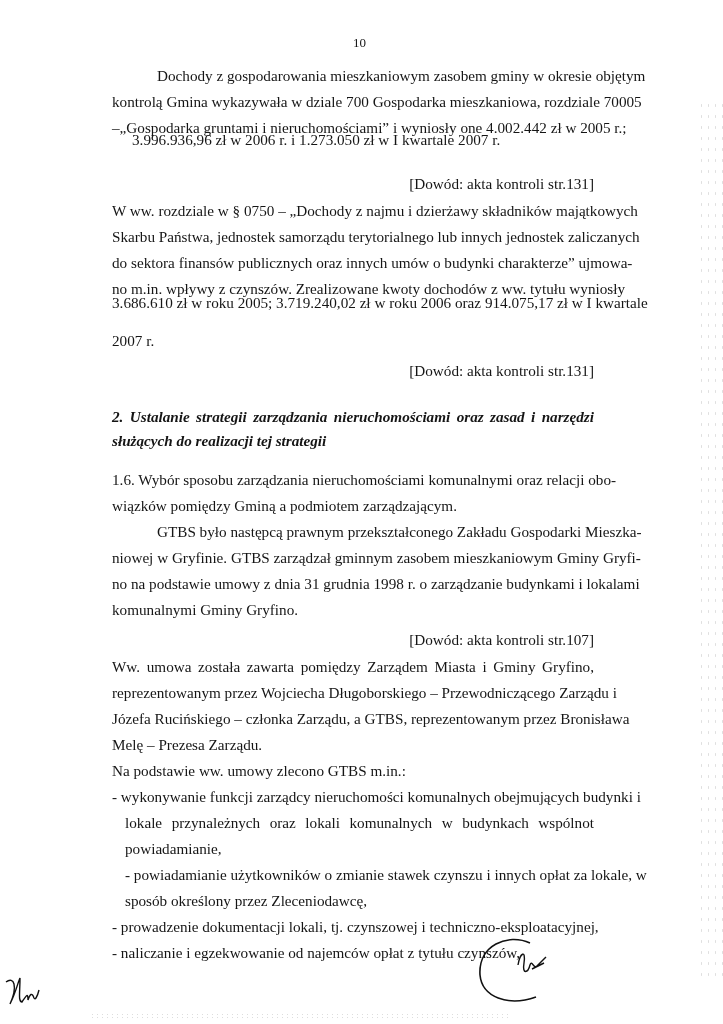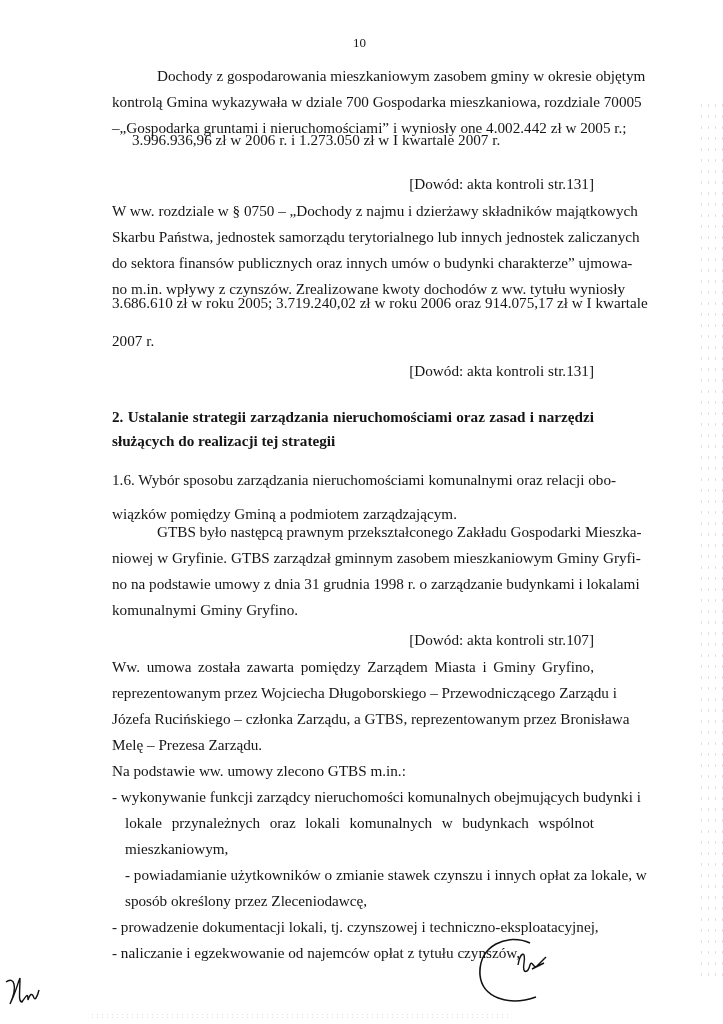--- a/index.html
+++ b/index.html
@@ -2,21 +2,21 @@
 <html><head>
 <meta charset="utf-8">
 <style>
   html, body { margin: 0; padding: 0; background: #fff; }
   body { width: 723px; height: 1024px; position: relative; overflow: hidden;
          font-family: "Liberation Serif", serif; color: #151515; }
   .page-number { position: absolute; top: 35px; left: 0; width: 719px; text-align: center; font-size: 13px; }
   .line { position: absolute; left: 112px; width: 482px; font-size: 15.2px; line-height: 21px; white-space: nowrap; }
   .justify { text-align: justify; text-align-last: justify; }
   .right { text-align: right; }
-  .bold { font-weight: bold; }
+  .bold { font-weight: bold; font-style: italic; }
   .scan-dots { position: absolute; right: 0; top: 100px; width: 25px; height: 880px;
     background-image: radial-gradient(#c9c9c9 0.6px, transparent 0.9px);
     background-size: 7px 11px; opacity: 0.6; }
   .scan-bottom { position: absolute; left: 90px; top: 1013px; width: 420px; height: 6px;
     background-image: radial-gradient(#cfcfcf 0.6px, transparent 0.9px); background-size: 5px 3px; opacity: 0.7; }
   .sig { position: absolute; }
 </style>
 </head>
 <body>
 
@@ -37,38 +37,38 @@
   <div class="line justify" style="top:252px;">do sektora finansów publicznych oraz innych umów o budynki charakterze” ujmowa-</div>
   <div class="line justify" style="top:278px;">no m.in. wpływy z  czynszów. Zrealizowane kwoty dochodów z ww. tytułu wyniosły</div>
   <div class="line justify" style="top:292px;">3.686.610 zł w roku 2005; 3.719.240,02 zł w roku 2006 oraz 914.075,17 zł w I kwartale</div>
   <div class="line" style="top:330px;">2007 r.</div>
   <div class="line right" style="top:360px;">[Dowód: akta kontroli str.131]</div>
 
   <div class="line bold justify" style="top:406px;">2. Ustalanie strategii zarządzania nieruchomościami oraz zasad i narzędzi</div>
   <div class="line bold" style="top:430px;">służących do realizacji tej strategii</div>
 
   <div class="line justify" style="top:469px;">1.6. Wybór sposobu zarządzania nieruchomościami komunalnymi oraz relacji obo-</div>
-  <div class="line" style="top:495px;margin-top:8px;">wiązków  pomiędzy Gminą a podmiotem zarządzającym.</div>
+  <div class="line" style="top:495px;">wiązków  pomiędzy Gminą a podmiotem zarządzającym.</div>
 
   <div class="line justify" style="top:521px; left:157px; width:437px;">GTBS było następcą prawnym przekształconego Zakładu Gospodarki Mieszka-</div>
   <div class="line justify" style="top:547px;">niowej w Gryfinie. GTBS zarządzał gminnym zasobem mieszkaniowym Gminy Gryfi-</div>
   <div class="line justify" style="top:573px;">no na podstawie umowy z dnia 31 grudnia 1998 r. o zarządzanie budynkami i lokalami</div>
   <div class="line" style="top:599px;">komunalnymi Gminy Gryfino.</div>
   <div class="line right" style="top:629px;">[Dowód: akta kontroli str.107]</div>
 
   <div class="line justify" style="top:656px;">Ww.  umowa  została  zawarta  pomiędzy  Zarządem  Miasta  i  Gminy  Gryfino,</div>
   <div class="line justify" style="top:682px;">reprezentowanym  przez   Wojciecha  Długoborskiego  –  Przewodniczącego  Zarządu  i</div>
   <div class="line justify" style="top:708px;">Józefa  Rucińskiego – członka Zarządu, a GTBS, reprezentowanym przez Bronisława</div>
   <div class="line" style="top:734px;">Melę – Prezesa Zarządu.</div>
 
   <div class="line" style="top:760px;">Na podstawie ww. umowy zlecono GTBS m.in.:</div>
 
   <div class="line justify" style="top:786px;">-  wykonywanie funkcji zarządcy nieruchomości komunalnych obejmujących budynki i</div>
   <div class="line justify" style="top:812px; left:125px; width:469px;">lokale   przynależnych   oraz   lokali   komunalnych   w   budynkach   wspólnot</div>
-  <div class="line" style="top:838px; left:125px;">mieszkaniowym,</div>
+  <div class="line" style="top:838px; left:125px;">powiadamianie,</div>
   <div class="line justify" style="top:864px;margin-left:13px;">-  powiadamianie użytkowników o zmianie stawek czynszu i innych opłat za lokale, w</div>
   <div class="line" style="top:890px; left:125px;">sposób określony przez Zleceniodawcę,</div>
   <div class="line" style="top:916px;">- prowadzenie dokumentacji lokali, tj. czynszowej i techniczno-eksploatacyjnej,</div>
   <div class="line" style="top:942px;">- naliczanie i egzekwowanie od najemców opłat z tytułu czynszów,</div>
 
   <svg class="sig" style="left:468px; top:935px;" width="90" height="75" viewBox="0 0 90 75">
     <path d="M62 8 C 40 -2, 10 10, 12 40 C 14 62, 40 72, 68 62" fill="none" stroke="#111" stroke-width="1.6"></path>
     <path d="M50 30 C 52 18, 58 14, 56 28 C 54 40, 60 38, 62 30 C 64 24, 66 36, 70 30 L 78 22 M 64 34 L 76 28" fill="none" stroke="#111" stroke-width="1.4"></path>
   </svg>
   <svg class="sig" style="left:2px; top:972px;" width="40" height="40" viewBox="0 0 40 40">

